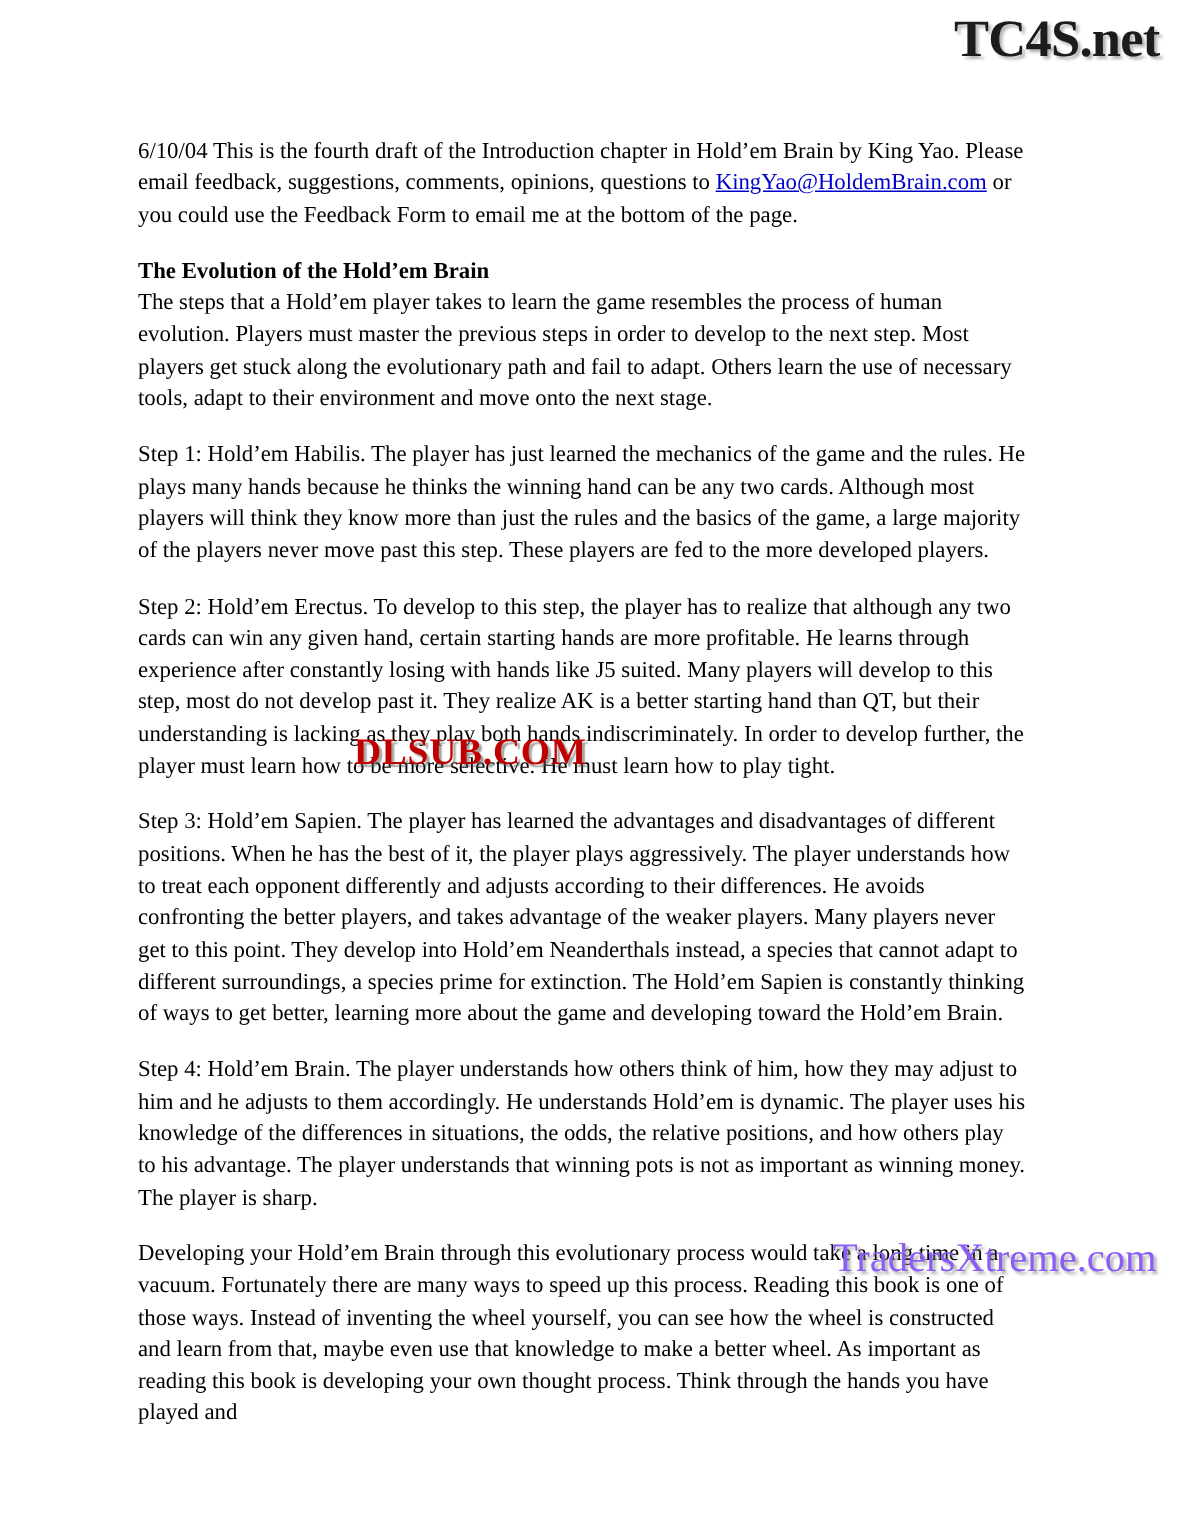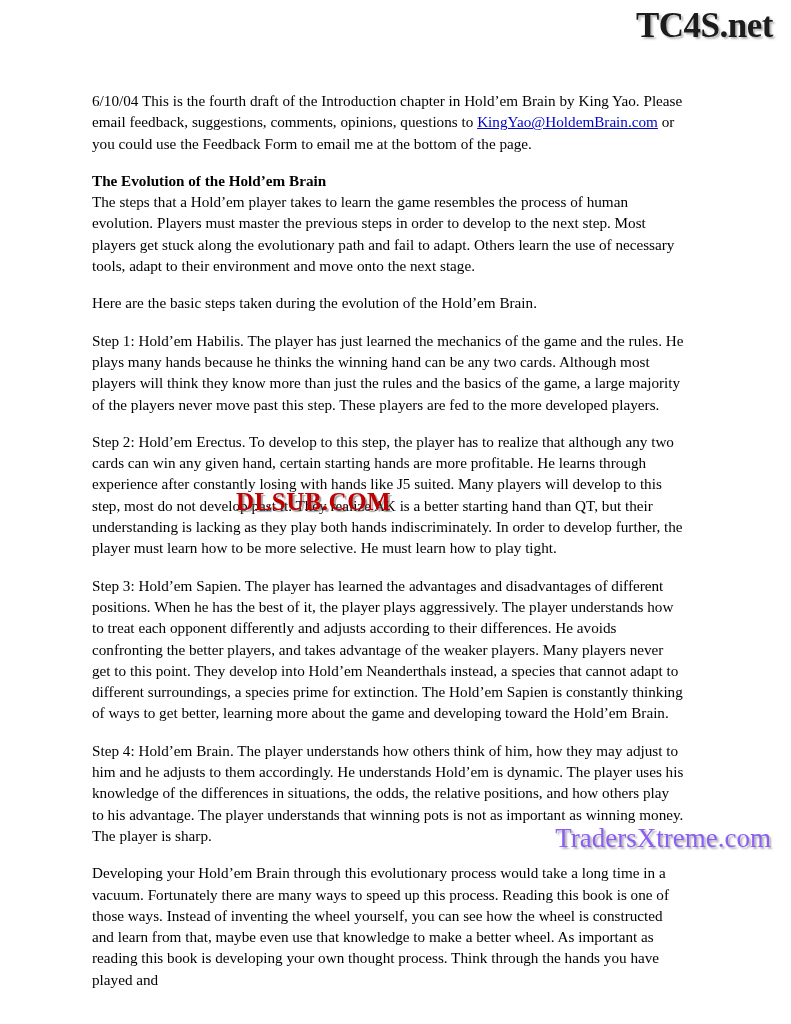--- a/index.html
+++ b/index.html
@@ -94,21 +94,20 @@
 
   <div class="brand-top">TC4S.net</div>
 
   <div class="doc">
 
     <p class="para"><span>6/10/04 This is the fourth draft of the Introduction chapter in Hold’em Brain by King Yao.  Please email feedback, suggestions, comments, opinions, questions to </span><a class="email" href="#">KingYao@HoldemBrain.com</a><span> or you could use the Feedback Form to email me at the bottom of the page.</span></p>
 
 
     <p class="heading">The Evolution of the Hold’em Brain</p>
     <p class="para">The steps that a Hold’em player takes to learn the game resembles the process of human evolution.  Players must master the previous steps in order to develop to the next step.  Most players get stuck along the evolutionary path and fail to adapt.  Others learn the use of necessary tools, adapt to their environment and move onto the next stage.</p>
-    <p class="para">Here are the basic steps taken during the evolution of the Hold’em Brain.</p>
     <p class="para">Step 1: Hold’em Habilis.  The player has just learned the mechanics of the game and the rules.  He plays many hands because he thinks the winning hand can be any two cards.  Although most players will think they know more than just the rules and the basics of the game, a large majority of the players never move past this step.  These players are fed to the more developed players.</p>
     <p class="para">Step 2: Hold’em Erectus.  To develop to this step, the player has to realize that although any two cards can win any given hand, certain starting hands are more profitable.  He learns through experience after constantly losing with hands like J5 suited.  Many players will develop to this step, most do not develop past it.  They realize AK is a better starting hand than QT, but their understanding is lacking as they play both hands indiscriminately.  In order to develop further, the player must learn how to be more selective.  He must learn how to play tight.</p>
     <p class="para">Step 3: Hold’em Sapien.  The player has learned the advantages and disadvantages of different positions.  When he has the best of it, the player plays aggressively.  The player understands how to treat each opponent differently and adjusts according to their differences.  He avoids confronting the better players, and takes advantage of the weaker players.  Many players never get to this point.  They develop into Hold’em Neanderthals instead, a species that cannot adapt to different surroundings, a species prime for extinction.  The Hold’em Sapien is constantly thinking of ways to get better, learning more about the game and developing toward the Hold’em Brain.</p>
     <p class="para">Step 4: Hold’em Brain.  The player understands how others think of him, how they may adjust to him and he adjusts to them accordingly.  He understands Hold’em is dynamic.  The player uses his knowledge of the differences in situations, the odds, the relative positions, and how others play to his advantage.  The player understands that winning pots is not as important as winning money.  The player is sharp.</p>
     <p class="para">Developing your Hold’em Brain through this evolutionary process would take a long time in a vacuum.  Fortunately there are many ways to speed up this process.  Reading this book is one of those ways.  Instead of inventing the wheel yourself, you can see how the wheel is constructed and learn from that, maybe even use that knowledge to make a better wheel.  As important as reading this book is developing your own thought process.  Think through the hands you have played and</p>
 
   </div>
 
   <div class="brand-center">DLSUB.COM</div>
 

